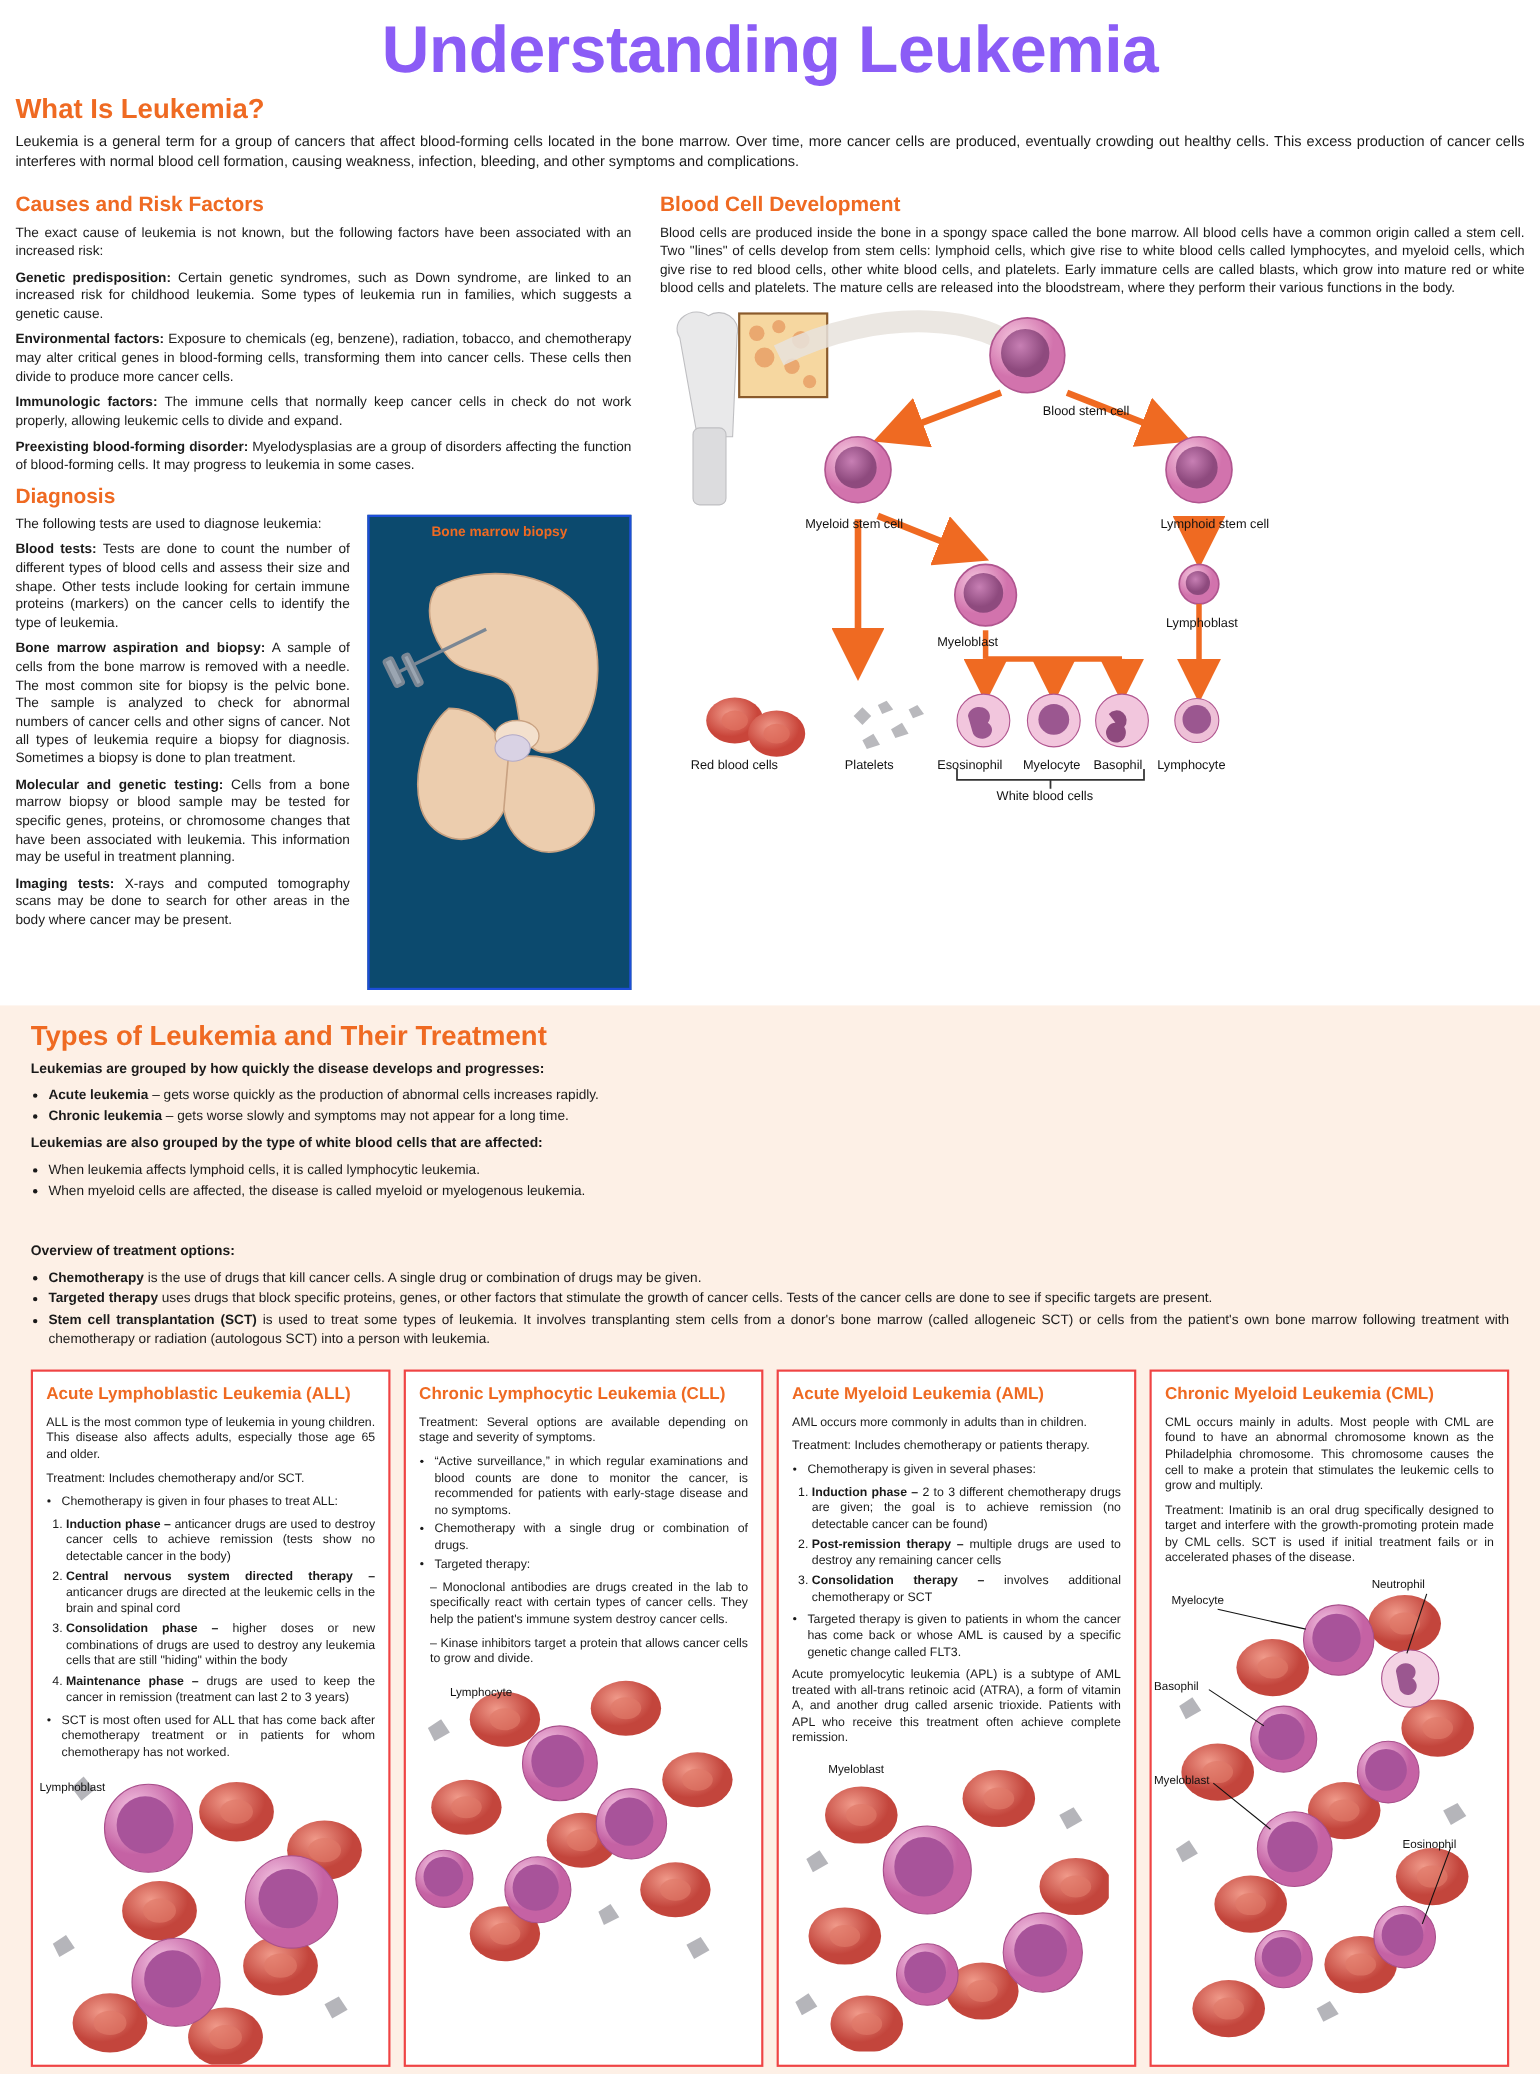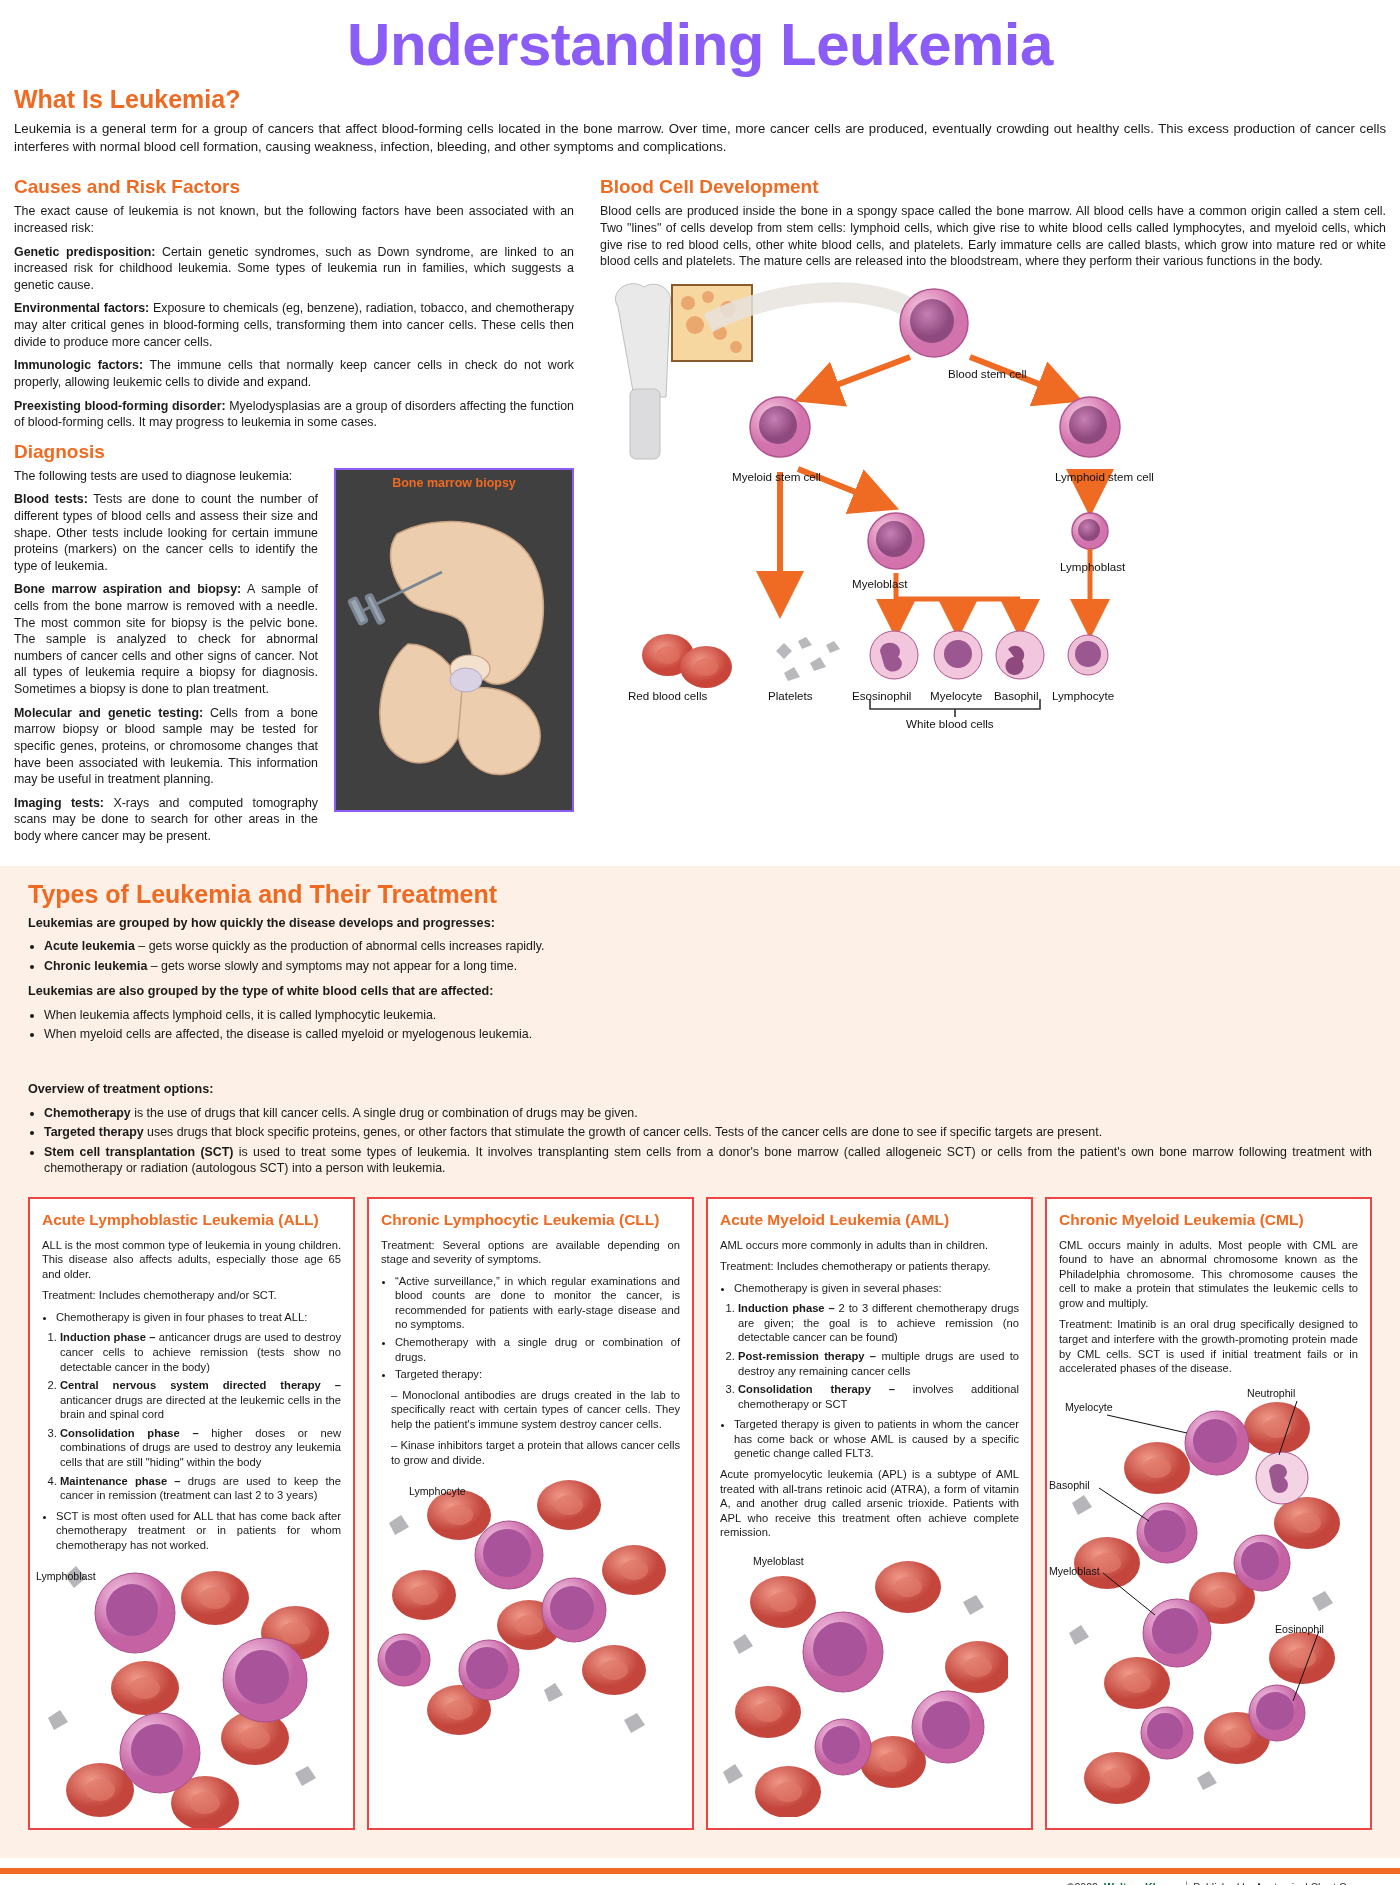--- a/index.html
+++ b/index.html
@@ -39,22 +39,22 @@
   b, strong { font-weight: bold; }
 
   .two-col { display:flex; gap: 26px; }
   .col-left { width: 560px; }
   .col-right { flex:1; }
 
   .diag-row { display:flex; gap: 16px; }
   .diag-text { width: 322px; }
 
   .biopsy-box {
-    width: 240px; border: 2px solid #8b5cf6; background:#404040;
-    padding: 6px; position: relative; height: 344px; flex: none;
+    width: 240px; border: 2px solid #1d4ed8; background:#0c4a6e;
+    padding: 6px; position: relative; height: 432px; flex: none;
   }
   .biopsy-cap { color:#ef6a22; font-weight:bold; font-size:12.5px; text-align:center; margin-bottom:4px;}
 
   .bcd-figure { position:relative; width: 100%; height: 500px; margin-top: 6px; }
   .lbl { position:absolute; font-size:11.6px; color:#111; white-space:nowrap; }
 
   
   .types-band { background:#fdf0e6; margin: 14px -14px 4px -14px; padding: 10px 28px 28px 28px; }
   .types-cols { display:flex; gap: 30px; flex-direction: column; }
   .types-left { width: 545px; }

